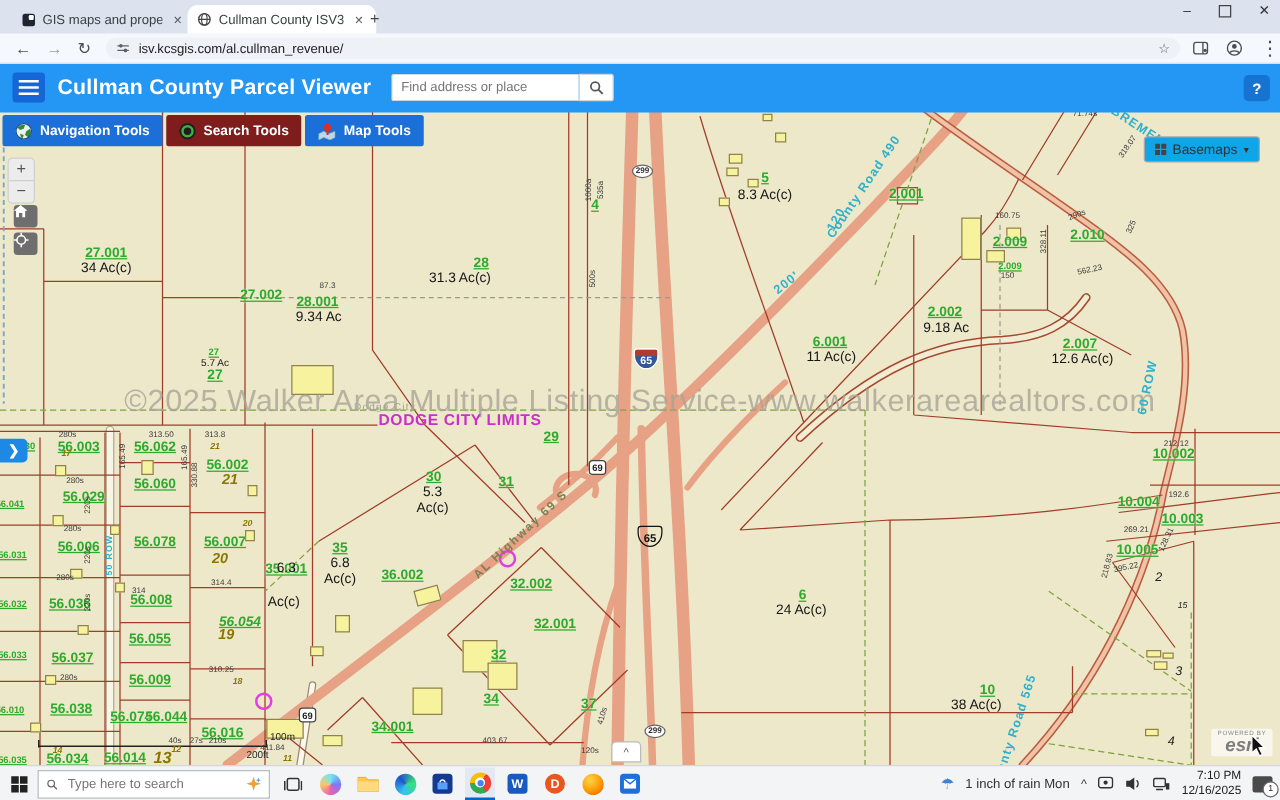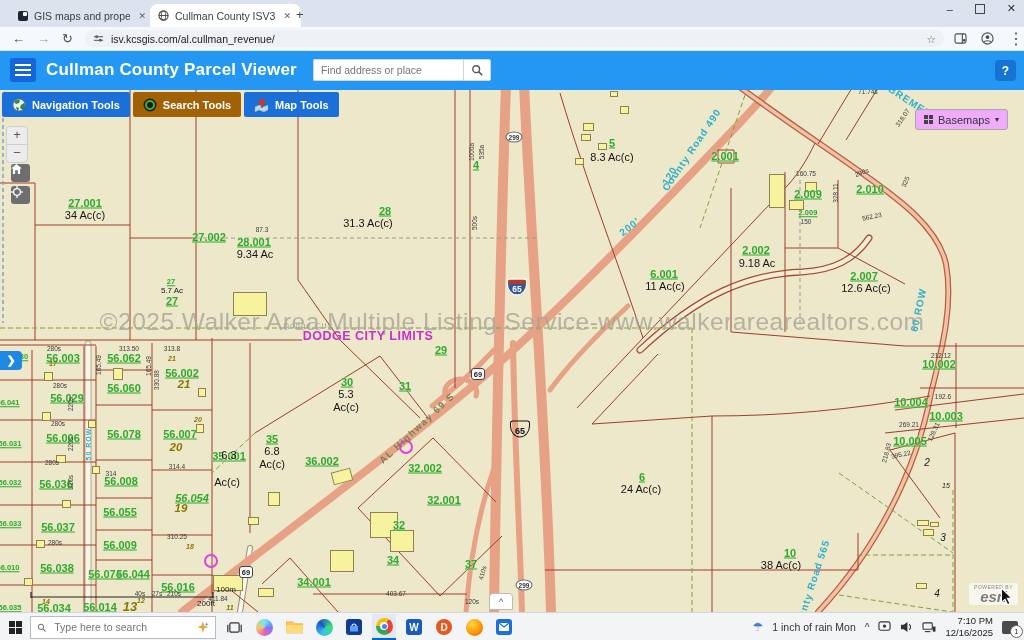--- a/index.html
+++ b/index.html
@@ -34,21 +34,21 @@
   .hsearch{margin-left:16px;display:flex;height:22px}
   .hsearch input{width:135px;border:1px solid #cfd6dd;border-right:none;border-radius:2px 0 0 2px;
     padding:0 7px;font-size:10.5px;color:#333;outline:none;font-family:"Liberation Sans",sans-serif}
   .hsearch .sbtn{width:26px;background:#fff;border:1px solid #cfd6dd;border-radius:0 2px 2px 0;
     display:flex;align-items:center;justify-content:center}
   .helpbtn{position:absolute;right:8px;top:10px;width:21px;height:21px;background:#1673d2;border-radius:4px;
     color:#fff;font-weight:bold;font-size:12px;display:flex;align-items:center;justify-content:center}
   .toolrow{position:absolute;left:2px;top:92px;z-index:26;display:flex;gap:3px}
   .toolbtn{height:25px;background:#1a6fd8;border-radius:2px;color:#fff;font-weight:bold;font-size:11px;
     display:flex;align-items:center;gap:6px;padding:0 10px}
-  .toolbtn.active{background:#a16207}
+  .toolbtn.active{background:#7f1d1d}
   
   .map{position:absolute;left:0;top:88px;width:1024px;height:524px;background:#ede8ca;overflow:hidden;z-index:1}
   .map svg{position:absolute;left:0;top:0}
   .bld{position:absolute;background:#f7f29e;border:1px solid #8f8150;box-sizing:border-box}
   .ring{position:absolute;width:10px;height:10px;border:2px solid #e040e0;border-radius:50%}
   .ml{position:absolute;white-space:nowrap;line-height:1;transform:translate(-50%,-50%)}
   .p{color:#2cab2c;font-weight:bold;font-size:11px;text-decoration:underline;text-shadow:0 0 2px #ede8ca}
   .ps{color:#2cab2c;font-weight:bold;font-size:7.5px;text-decoration:underline}
   .a{color:#151515;font-size:11px;text-shadow:0 0 2px #ede8ca}
   .as{color:#151515;font-size:8px}
@@ -75,21 +75,21 @@
   .sh-osh{width:20px;height:17px;color:#111;font-size:9px;padding-top:3px;background:transparent;
     border:1.5px solid #111;border-radius:3px 3px 55% 55%/3px 3px 75% 75%}
   .zoomctl{position:absolute;left:6px;top:38px;width:20px;background:#ececec;border:1px solid #cfcfcf;
     border-radius:4px;z-index:5}
   .zoomctl div{height:17px;text-align:center;font-size:13px;color:#555;line-height:16px}
   .zoomctl div:first-child{border-bottom:1px solid #cfcfcf}
   .sqbtn{position:absolute;left:11px;width:19px;height:18px;background:#6e6e6e;border-radius:3px;
     color:#fff;display:flex;align-items:center;justify-content:center;font-size:11px;z-index:5}
   .chevbtn{position:absolute;left:0;top:263px;width:22px;height:19px;background:#1e88e5;border-radius:0 4px 4px 0;
     color:#fff;font-weight:bold;font-size:11px;display:flex;align-items:center;justify-content:center;z-index:5}
-  .basemaps{position:absolute;right:16px;top:21px;height:19px;background:#f0abfc;border:1px solid #a8a8a8;
+  .basemaps{position:absolute;right:16px;top:21px;height:19px;background:#0ea5e9;border:1px solid #a8a8a8;
     border-radius:3px;display:flex;align-items:center;gap:5px;padding:0 8px;font-size:11px;color:#333;z-index:5}
   .gridico{width:9px;height:9px;display:grid;grid-template-columns:4px 4px;grid-gap:1px}
   .gridico i{background:#444;display:block}
   .caret{font-size:8px;color:#333}
   .attrbtn{position:absolute;left:489px;top:505px;width:22px;height:15px;background:#fff;border:1px solid #bbb;
     border-radius:4px 4px 0 0;color:#555;font-size:9px;display:flex;align-items:center;justify-content:center;z-index:5}
   .esri{position:absolute;right:6px;top:495px;background:rgba(255,255,255,.65);padding:1px 5px;border-radius:2px;
     text-align:center;z-index:5}
   .esri .pw{font-size:5px;color:#888;letter-spacing:.5px}
   .esri .br{font-size:15px;font-weight:bold;font-style:italic;color:#7d7d7d;line-height:.9}

